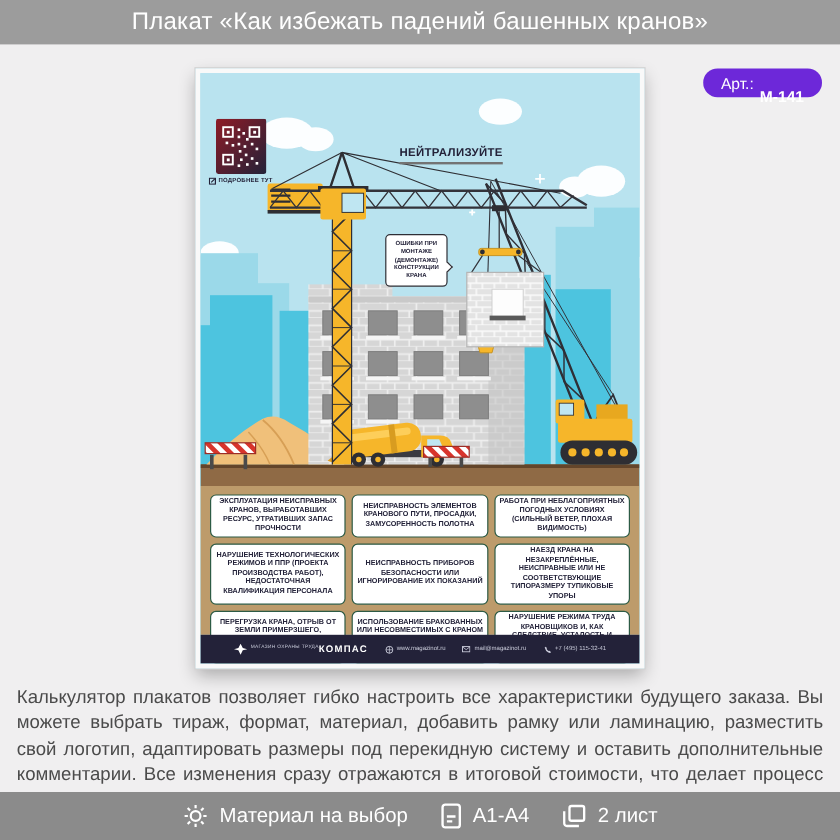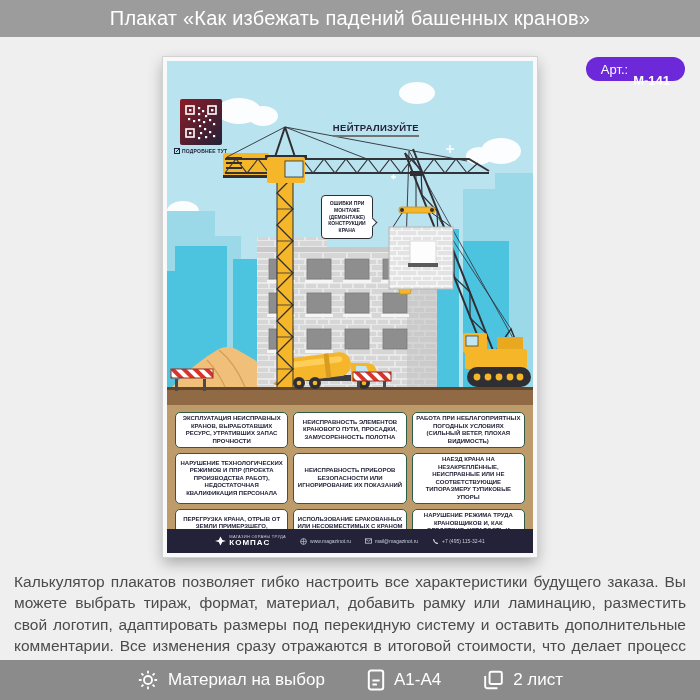--- a/index.html
+++ b/index.html
@@ -68,33 +68,33 @@
     background:#fff;border:1px solid #2d5b45;border-radius:5px;
     display:flex;align-items:center;justify-content:center;text-align:center;
     font-size:6px;font-weight:bold;color:#232239;line-height:1.25;padding:2px 3px;box-sizing:border-box;
   }
   
   .p-footer{
     position:absolute;top:468px;left:0;width:366px;height:24px;background:#232239;
     display:flex;align-items:center;justify-content:center;gap:14px;color:#fff;
   }
   .p-logo{display:flex;align-items:center;gap:3px;}
-  .p-logo-txt{display:flex;flex-direction:column;line-height:1;}
+  .p-logo-txt{display:flex;flex-direction:row;line-height:1;}
   .p-logo-tag{font-size:4px;letter-spacing:.3px;color:#c9cbda;}
   .p-logo-name{font-size:8px;font-weight:bold;letter-spacing:1px;}
   .p-contact{display:flex;align-items:center;gap:3px;font-size:5px;color:#c9cbda;}
   
   .description{
     position:absolute;top:571px;left:14px;width:672px;
     font-size:15.5px;line-height:1.38;color:#4b4b4b;text-align:justify;
   }
   
   .bottom-bar{
     position:absolute;left:0;bottom:0;width:700px;height:40px;background:#8b8b8b;
-    display:flex;align-items:center;justify-content:center;gap:42px;color:#fff;
+    display:flex;align-items:center;justify-content:center;gap:27px;color:#fff;
   }
   .bb-item{display:flex;align-items:center;gap:9px;font-size:17px;}
   .icon{display:inline-flex;align-items:center;justify-content:center;}
 </style>
 </head>
 <body>
 
 <div class="top-header">
   <span>Плакат «Как избежать падений башенных кранов»</span>
 </div>

